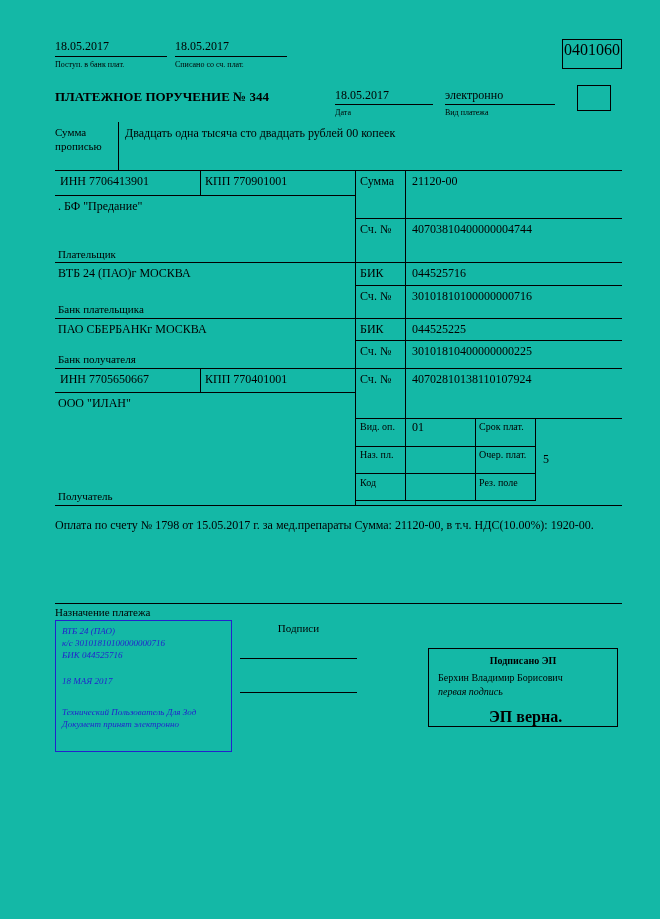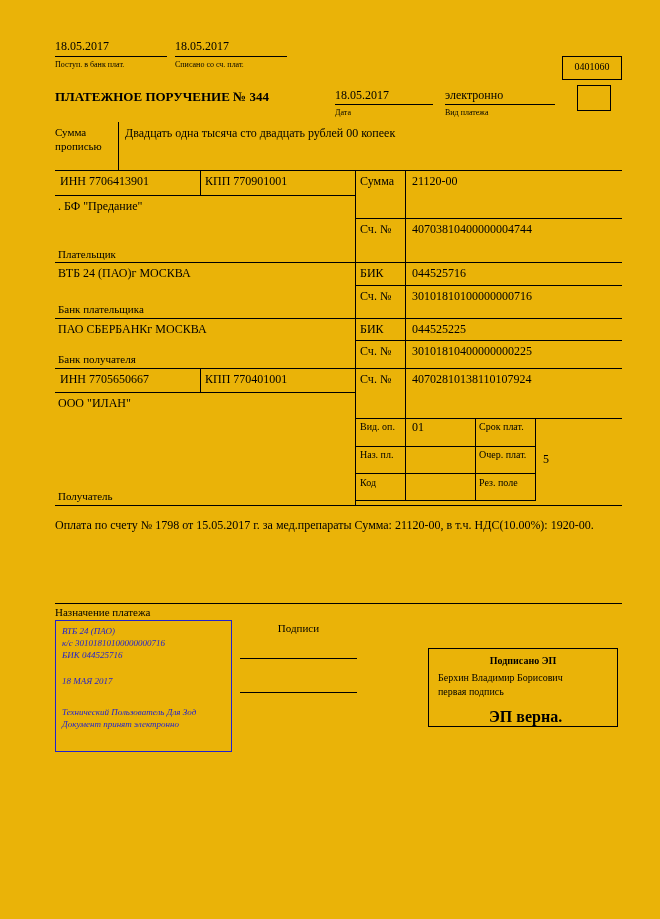--- a/index.html
+++ b/index.html
@@ -1,27 +1,27 @@
 <!DOCTYPE html>
 <html style="--color-stamp_blue: #2323cd;"><head>
 <meta charset="utf-8">
 <style>
   * { margin:0; padding:0; box-sizing:border-box; }
   html,body { background:#fff; }
   .page {
-    position:relative; width:660px; height:919px; background:#eab308;
+    position:relative; width:660px; height:919px; background:#14b8a6;
     font-family:"Liberation Serif","DejaVu Serif",serif; color:#000; overflow:hidden;
   }
   .t { position:absolute; font-size:12px; line-height:1.2; white-space:nowrap; }
   .wrap { white-space:normal; line-height:1.3; }
   .small { font-size:8px; }
   .f10 { font-size:10px;font-family:Liberation Serif, serif; }
   .f11 { font-size:11px; }
   .b { font-weight:700; }
-  .i { }
+  .i { font-style:italic; }
   .ctr { text-align:center; }
   .hl { position:absolute; height:1px; background:#000; }
   .vl { position:absolute; width:1px; background:#000; }
   .box { position:absolute; border:1px solid #000; }
   .bluebox {
     position:absolute; border:1px solid var(--color-stamp_blue,#2323cd);
     color:var(--color-stamp_blue,#2323cd);
     font-style:italic;
   }
   .bt { position:absolute; font-size:9px; line-height:1.2; white-space:nowrap; }
@@ -32,21 +32,21 @@
 <div class="page">
 
   <div class="t" style="left:55px;top:39px">18.05.2017</div>
   <div class="hl" style="left:55px;top:56px;width:112px"></div>
   <div class="t small" style="left:55px;top:60px">Поступ. в банк плат.</div>
 
   <div class="t" style="left:175px;top:39px">18.05.2017</div>
   <div class="hl" style="left:175px;top:56px;width:112px"></div>
   <div class="t small" style="left:175px;top:60px">Списано со сч. плат.</div>
 
-  <div class="box ctr" style="left:562px;top:56px;width:60px;height:24px;font-size:10px;line-height:19px">0401060</div>
+  <div class="box ctr" style="left:562px;top:39px;width:60px;height:30px;font-size:16px;line-height:19px">0401060</div>
 
   <div class="t b" style="left:55px;top:89px;font-size:13px">ПЛАТЕЖНОЕ ПОРУЧЕНИЕ № 344</div>
   <div class="t" style="left:335px;top:88px">18.05.2017</div>
   <div class="hl" style="left:335px;top:104px;width:98px"></div>
   <div class="t small" style="left:335px;top:108px">Дата</div>
   <div class="t" style="left:445px;top:88px">электронно</div>
   <div class="hl" style="left:445px;top:104px;width:110px"></div>
   <div class="t small" style="left:445px;top:108px">Вид платежа</div>
   <div class="box" style="left:577px;top:85px;width:34px;height:26px"></div>
 

